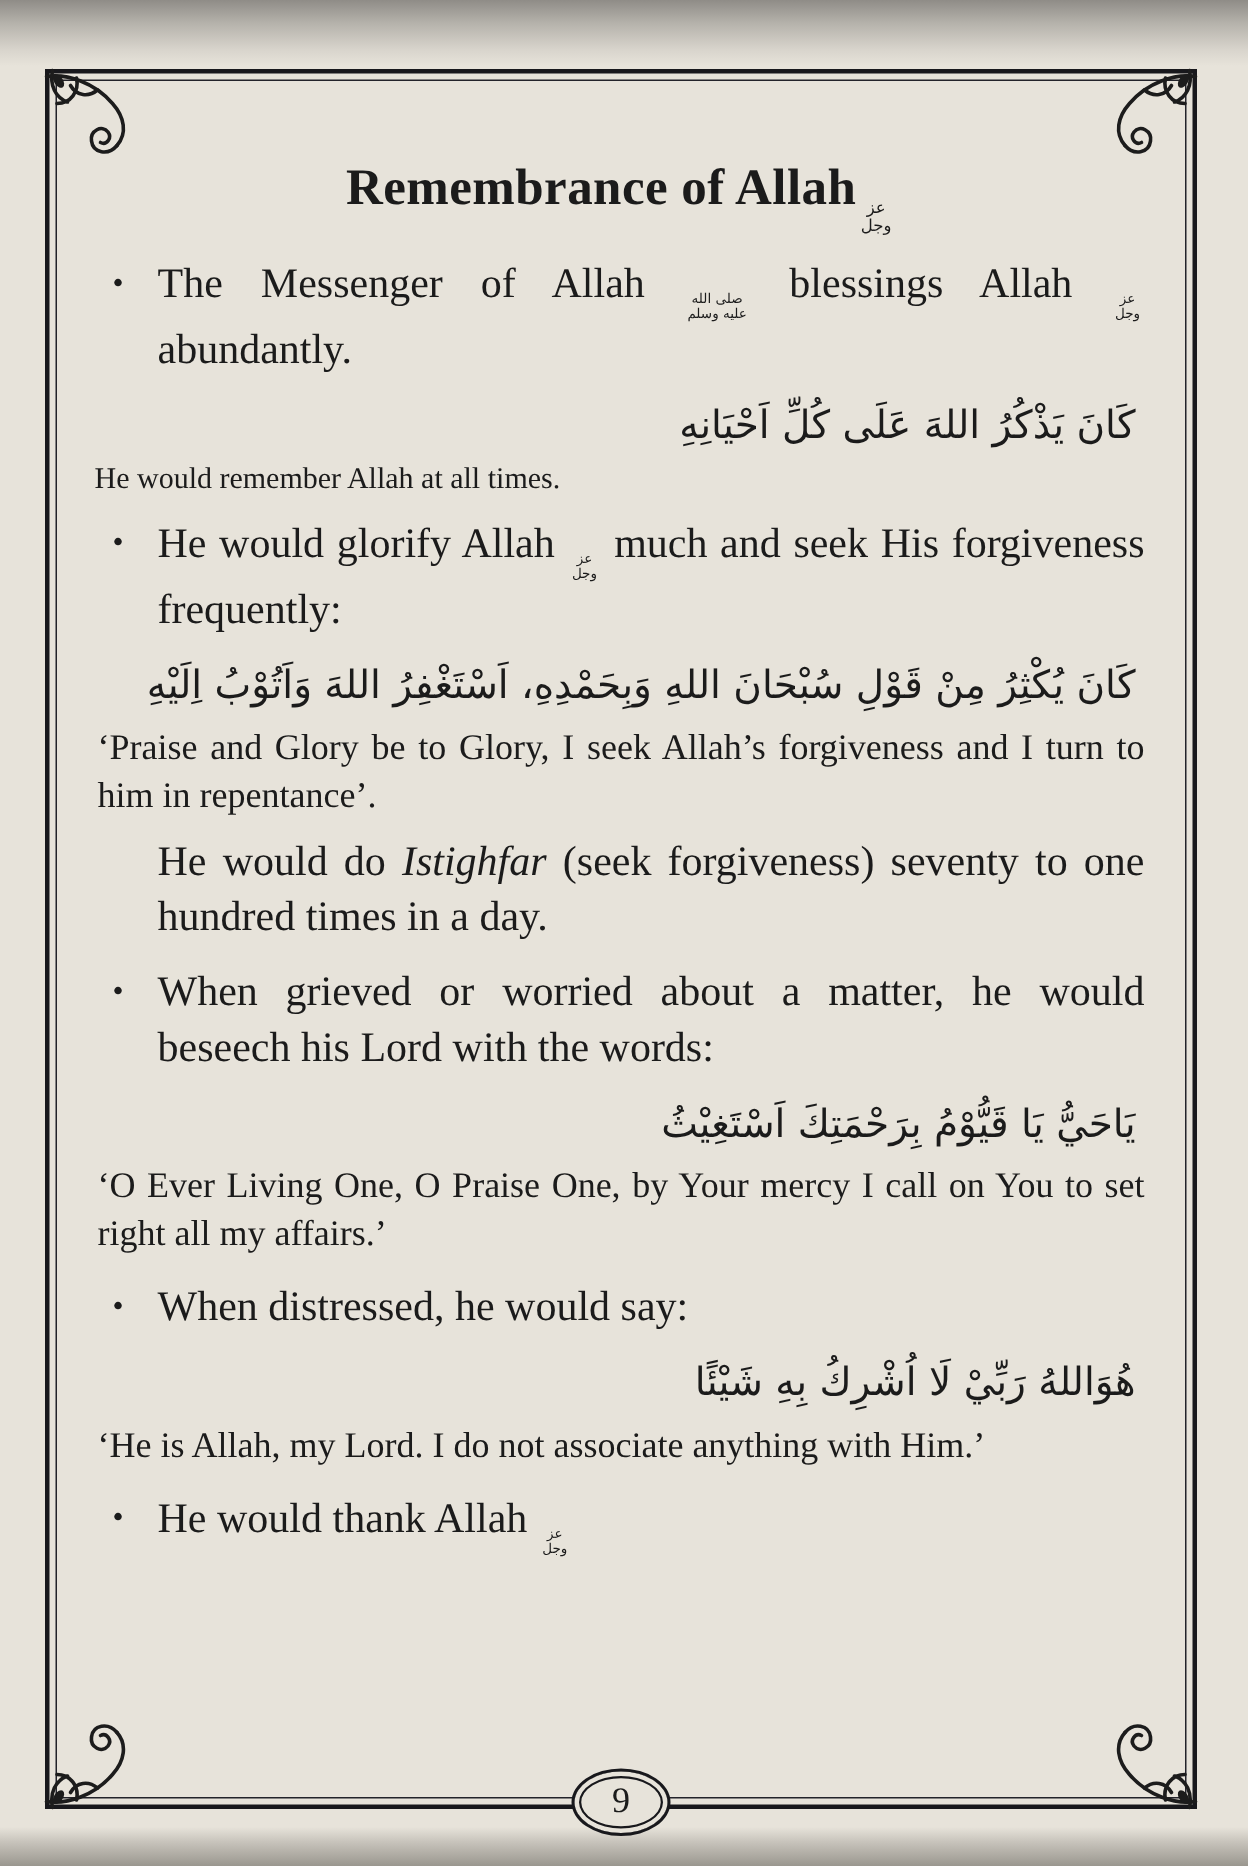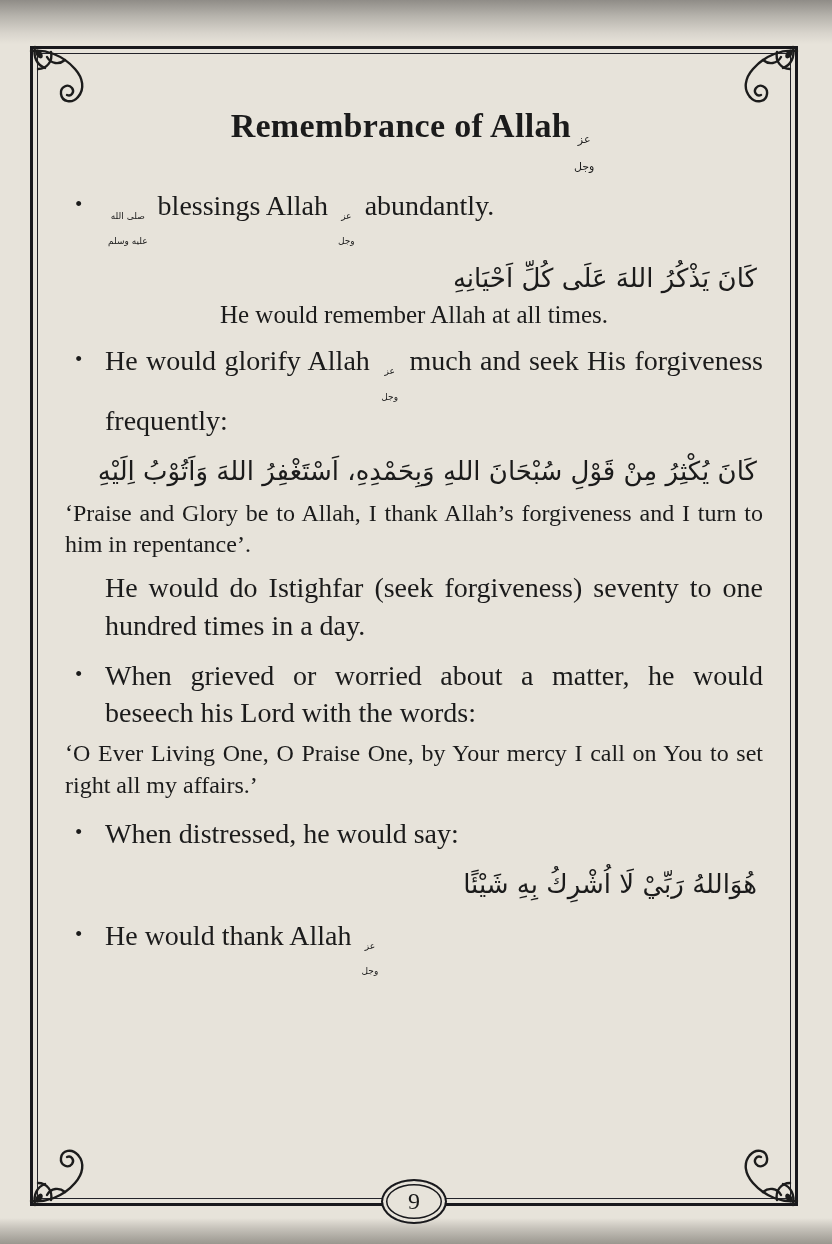--- a/index.html
+++ b/index.html
@@ -56,40 +56,39 @@
     display: inline-flex;
     flex-direction: column;
     align-items: center;
     vertical-align: -4px;
     font-family: "DejaVu Sans", sans-serif;
     font-size: 9px;
     line-height: 1.12;
     font-weight: 400;
     margin: 0 3px;
     direction: rtl;
-    gap: 15px;
   }
   .hon-big { font-size: 11px; vertical-align: -6px; }
 
   .bullet { display: flex; margin: 13px 0 3px 0; padding-left: 12px; padding-right: 2px; }
   .marker { width: 22px; flex: none; font-size: 21px; padding-top: 5px; color: #1b1b1b; }
   .btext { flex: 1; font-size: 28px; line-height: 1.33; text-align: justify; padding-left: 8px; }
 
   .arabic {
     direction: rtl;
     font-family: "DejaVu Sans", sans-serif;
     font-size: 26px;
     line-height: 1.45;
     margin: 14px 8px 4px 8px;
   }
 
-  .trans-center { text-align: center; font-size: 25px; margin: 2px 0 8px 0; }
+  .trans-center { font-size: 20px; margin: 2px 0 8px 0; }
   .trans { font-size: 24px; line-height: 1.33; text-align: justify; margin: 7px 2px 7px 2px; }
   .para { font-size: 28px; line-height: 1.33; text-align: justify; margin: 8px 2px 8px 42px; }
-  .em { }
+  .em { font-style: italic; }
 
   .badge {
     position: absolute;
     left: 50%; bottom: -21px;
     transform: translateX(-50%);
     width: 62px; height: 41px;
     background: #e7e3da;
     border: 2px solid #18181c;
     border-radius: 50%;
     box-shadow: inset 0 0 0 3px #e7e3da, inset 0 0 0 4.5px #18181c;
@@ -166,21 +165,21 @@
 
     <div class="content">
 
       <h1 class="title"><span>Remembrance of Allah</span><span class="hon hon-big">
             <span>عز</span>
             <span>وجل</span>
           </span></h1>
 
       <div class="bullet">
         <span class="marker">•</span>
-        <div class="btext"> <span class="hon">
+        <div class="btext"><span>The Messenger of Allah</span> <span class="hon">
               <span>صلى الله</span>
               <span>عليه وسلم</span>
             </span> <span>blessings Allah</span> <span class="hon">
               <span>عز</span>
               <span>وجل</span>
             </span> <span>abundantly.</span></div>
       </div>
 
       <div class="arabic">كَانَ يَذْكُرُ اللهَ عَلَى كُلِّ اَحْيَانِهِ</div>
 
@@ -189,39 +188,41 @@
       <div class="bullet">
         <span class="marker">•</span>
         <div class="btext"><span>He would glorify Allah</span> <span class="hon">
               <span>عز</span>
               <span>وجل</span>
             </span> <span>much and seek His forgiveness frequently:</span></div>
       </div>
 
       <div class="arabic">كَانَ يُكْثِرُ مِنْ قَوْلِ سُبْحَانَ اللهِ وَبِحَمْدِهِ، اَسْتَغْفِرُ اللهَ وَاَتُوْبُ اِلَيْهِ</div>
 
-      <div class="trans">‘Praise and Glory be to Allah, I thank Allah’s forgiveness and I turn to him in repentance’.</div>
+      <div class="trans">‘Praise and Glory be to Glory, I seek Allah’s forgiveness and I turn to him in repentance’.</div>
 
       <div class="para"><span>He would do </span><span class="em">Istighfar</span><span> (seek forgiveness) seventy to one hundred times in a day.</span></div>
 
       <div class="bullet">
         <span class="marker">•</span>
         <div class="btext">When grieved or worried about a matter, he would beseech his Lord with the words:</div>
       </div>
 
+      <div class="arabic">يَاحَيُّ يَا قَيُّوْمُ بِرَحْمَتِكَ اَسْتَغِيْثُ</div>
 
       <div class="trans">‘O Ever Living One, O Praise One, by Your mercy I call on You to set right all my affairs.’</div>
 
       <div class="bullet">
         <span class="marker">•</span>
         <div class="btext">When distressed, he would say:</div>
       </div>
 
       <div class="arabic">هُوَاللهُ رَبِّيْ لَا اُشْرِكُ بِهِ شَيْئًا</div>
 
+      <div class="trans">‘He is Allah, my Lord. I do not associate anything with Him.’</div>
 
       <div class="bullet">
         <span class="marker">•</span>
         <div class="btext"><span>He would thank Allah</span> <span class="hon">
               <span>عز</span>
               <span>وجل</span>
             </span> </div>
       </div>
 
     </div>

